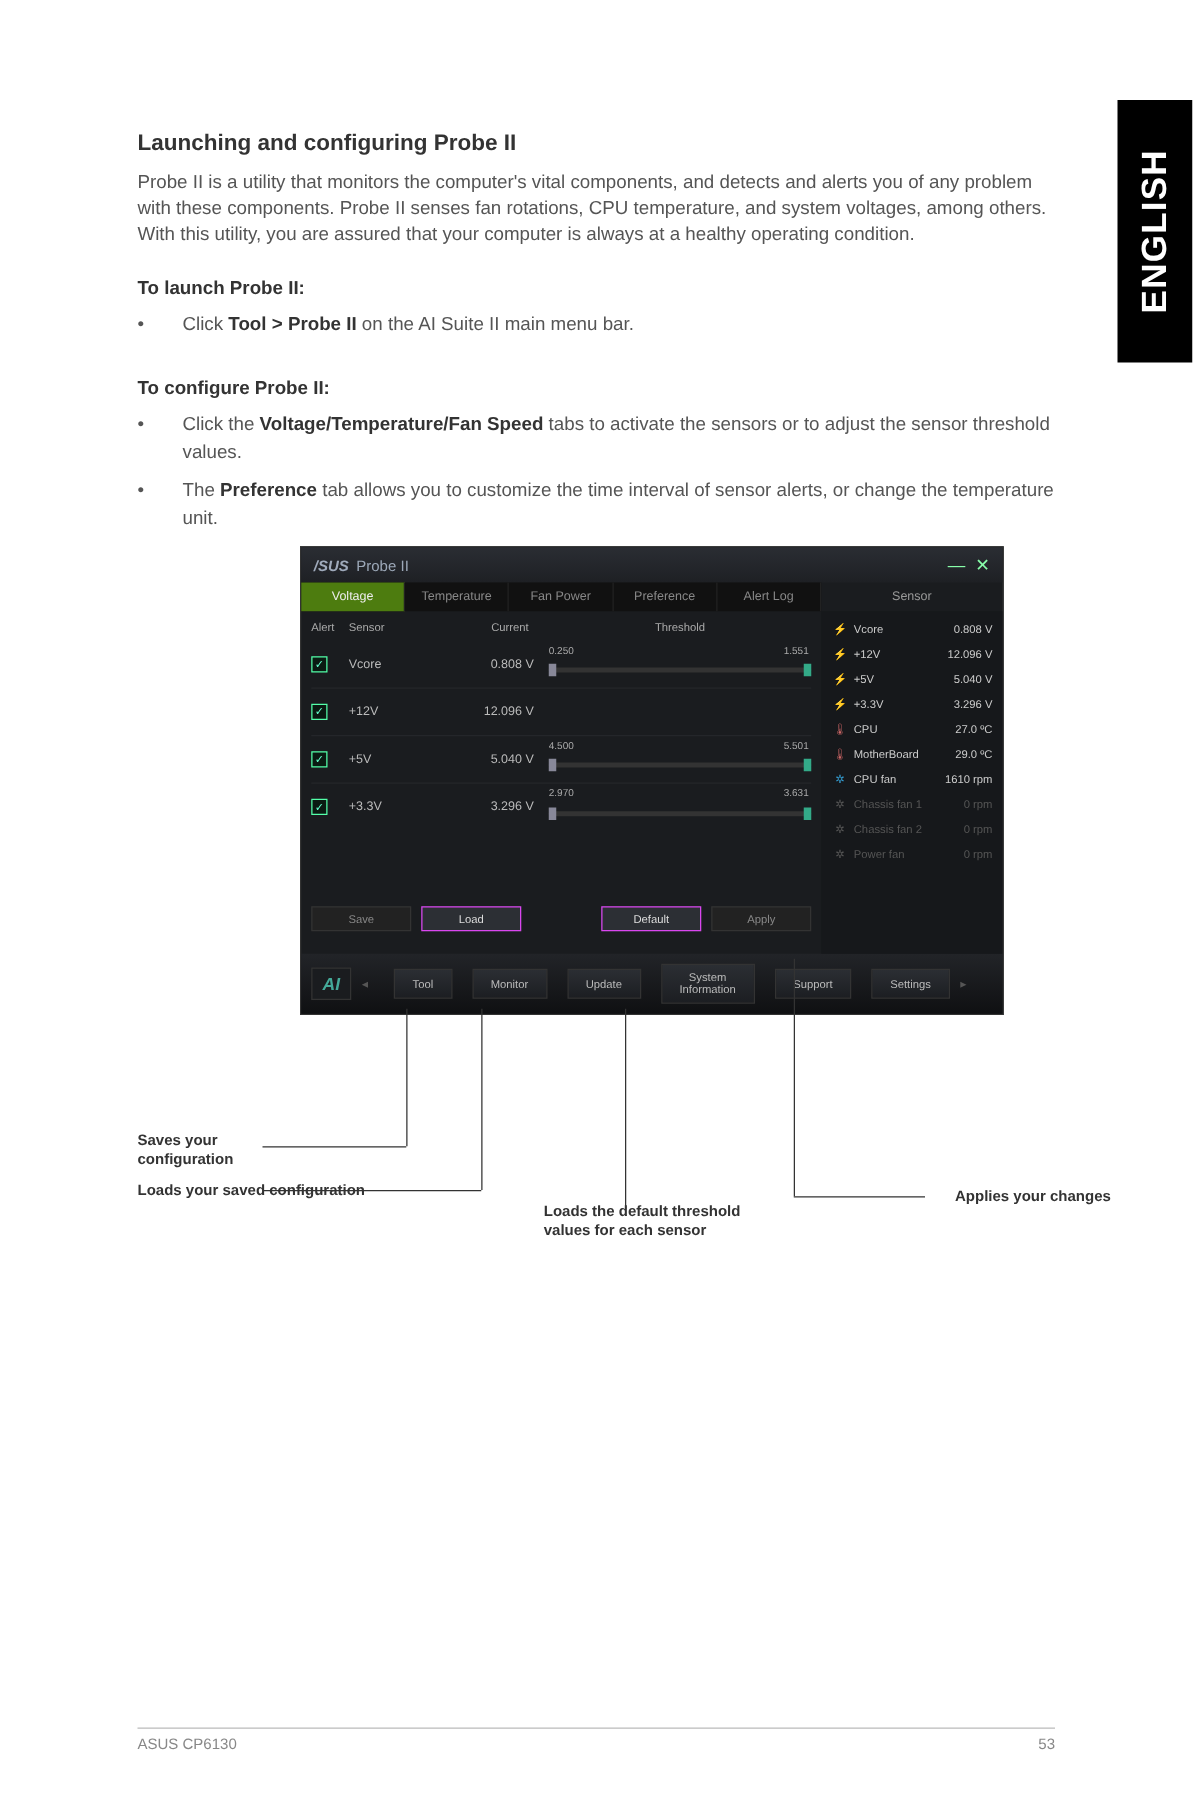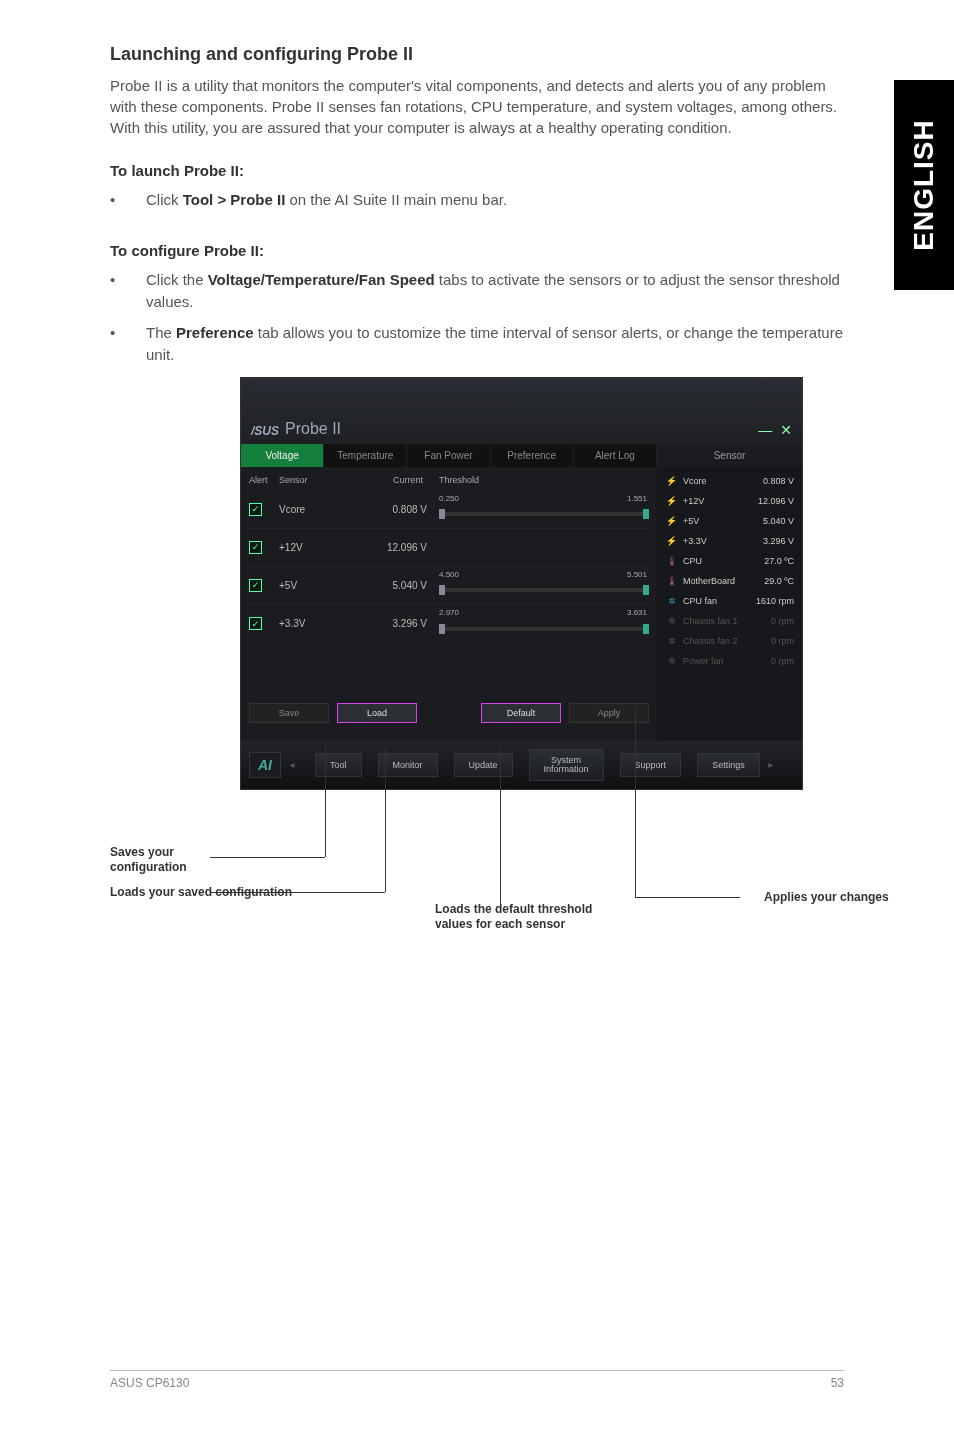--- a/index.html
+++ b/index.html
@@ -1,45 +1,45 @@
 <!DOCTYPE html>
 <html><head>
 <meta charset="utf-8">
 <style>
 * { margin: 0; padding: 0; box-sizing: border-box; }
 body { width: 954px; height: 1438px; background: #fff; font-family: Arial, Helvetica, sans-serif; position: relative; }
 .side-tab { position: absolute; right: 0; top: 80px; width: 60px; height: 210px; background: #000; display: flex; align-items: center; justify-content: center; }
 .side-tab span { color: #fff; font-weight: bold; font-size: 28px; transform: rotate(-90deg); letter-spacing: 1px; }
-.content { padding: 44px 110px 0 110px; }
+.content { padding: 104px 110px 0 110px; }
 h2 { font-size: 18px; font-weight: bold; margin-bottom: 10px; color: #333; }
 .intro { font-size: 15px; color: #555; line-height: 1.4; margin-bottom: 24px; }
 .subhead { font-size: 15px; font-weight: bold; color: #333; margin-bottom: 10px; }
 .bullet-row { display: flex; font-size: 15px; color: #555; line-height: 1.5; margin-bottom: 8px; }
 .bullet-dot { width: 36px; flex-shrink: 0; }
 .bullet-text { flex: 1; }
 .bullet-text b { color: #333; }
 .gap { height: 22px; }
 .screenshot-wrap { position: relative; width: 563px; margin: 10px 0 0 130px; }
 .app-window { width: 563px; background: #1a1c1f; border: 1px solid #333; font-size: 10px; color: #ccc; }
 .titlebar { display: flex; align-items: flex-end; padding: 6px 10px; background: linear-gradient(#2a2d33,#1e2024); }
 .brand { font-weight: bold; font-size: 12px; color: #9faabb; margin-right: 6px; font-style: italic; }
-.titletext { font-size: 16px; color: #9ca8b8; margin-top: 36px; }
+.titletext { font-size: 12px; color: #9ca8b8; }
 .win-ctrls { margin-left: auto; display: flex; gap: 8px; color: #8fa; font-size: 14px; }
 .upper-tabs { display: flex; background: #111; }
 .up-tab { flex: 1; text-align: center; padding: 6px 0; font-size: 10px; color: #888; border-right: 1px solid #222; }
-.up-tab.active { background: #15803d; color: #eee; }
+.up-tab.active { background: #4d7c0f; color: #eee; }
 .sensor-panel-head { width: 145px; text-align: center; padding: 6px 0; font-size: 10px; color: #999; }
 .body-row { display: flex; }
 .left-side { flex: 1; padding: 6px 8px 10px 8px; }
 .right-side { width: 145px; background: #16181b; padding: 4px 8px; }
 .thead { display: flex; color: #aaa; font-size: 9px; padding: 2px 0 6px 0; }
 .th-alert { width: 30px; }
 .th-sensor { width: 100px; }
 .th-current { width: 60px; text-align: right; padding-right: 16px; }
-.th-threshold { flex: 1; }
+.th-threshold { flex: 1; text-align: center; }
 .vrow { display: flex; align-items: center; height: 38px; border-bottom: 1px solid #24262a; }
 .vrow:last-child { border-bottom: none; }
 .cbox { width: 30px; }
 .chk { width: 13px; height: 13px; border: 1px solid #5fa; display: flex; align-items: center; justify-content: center; background: #0a1a12; }
 .chk::after { content: "✓"; font-size: 9px; color: #6fc; }
 .sname { width: 100px; font-size: 10px; color: #bbb; }
 .sval { width: 60px; font-size: 10px; color: #bbb; text-align: right; padding-right: 12px; }
 .slider-wrap { flex: 1; display: flex; align-items: center; position: relative; height: 100%; }
 .slider-low { position: absolute; left: 0; top: 3px; font-size: 8px; color: #aaa; }
 .slider-high { position: absolute; right: 2px; top: 3px; font-size: 8px; color: #aaa; }
@@ -64,21 +64,21 @@
 
 .callout-line { position: absolute; border-color: #333; }
 .callout-text { position: absolute; font-size: 12px; font-weight: bold; color: #333; line-height: 1.3; }
 .cl1 { border-left: 1px solid #333; left: 85px; top: 370px; height: 110px; width: 1px; }
 .cl1b { border-top: 1px solid #333; left: -30px; top: 480px; width: 115px; height: 1px; }
 .cl2 { border-left: 1px solid #333; left: 145px; top: 370px; height: 145px; width: 1px; }
 .cl2b { border-top: 1px solid #333; left: -30px; top: 515px; width: 175px; height: 1px; }
 .cl3 { border-left: 1px solid #333; left: 260px; top: 370px; height: 160px; width: 1px; }
 .cl4 { border-left: 1px solid #333; left: 395px; top: 330px; height: 190px; width: 1px; }
 .cl4b { border-top: 1px solid #333; left: 395px; top: 520px; width: 105px; height: 1px; }
-.footer { position: absolute; bottom: 48px; left: 110px; right: 110px; border-top: 1px solid #bbb; display: flex; justify-content: space-between; font-size: 12px; color: #888; padding-top: 5px; }
+.footer { position: absolute; bottom: 36px; left: 110px; right: 110px; border-top: 1px solid #bbb; display: flex; justify-content: space-between; font-size: 12px; color: #888; padding-top: 5px; }
 </style>
 </head>
 <body>
 
 <div class="side-tab">
   <span>ENGLISH</span>
 </div>
 
 <div class="content">
 

